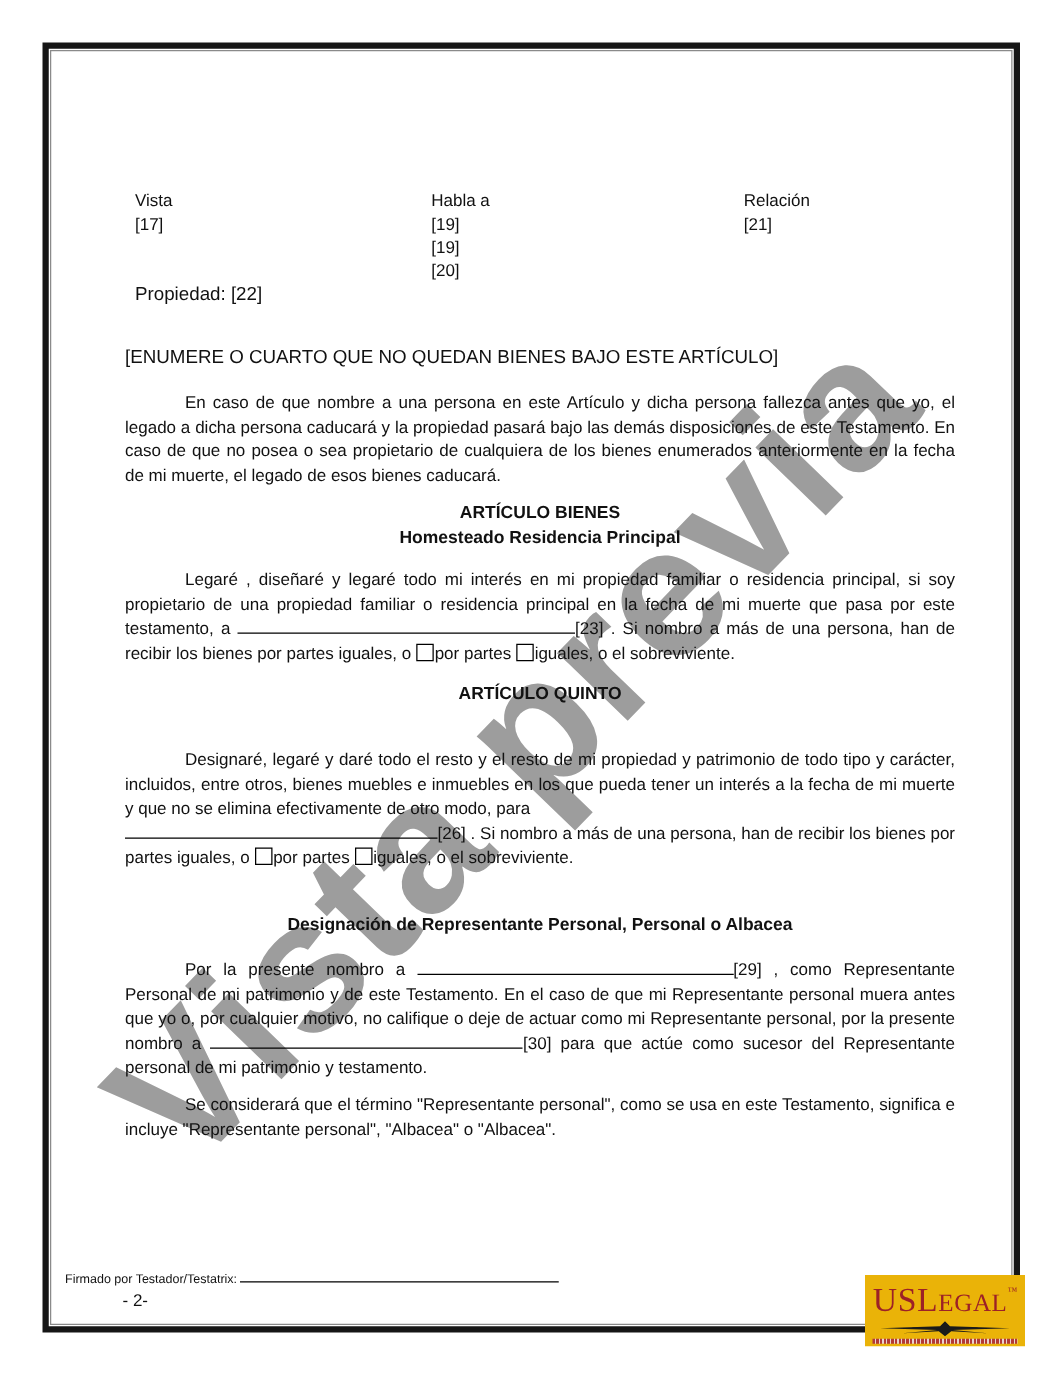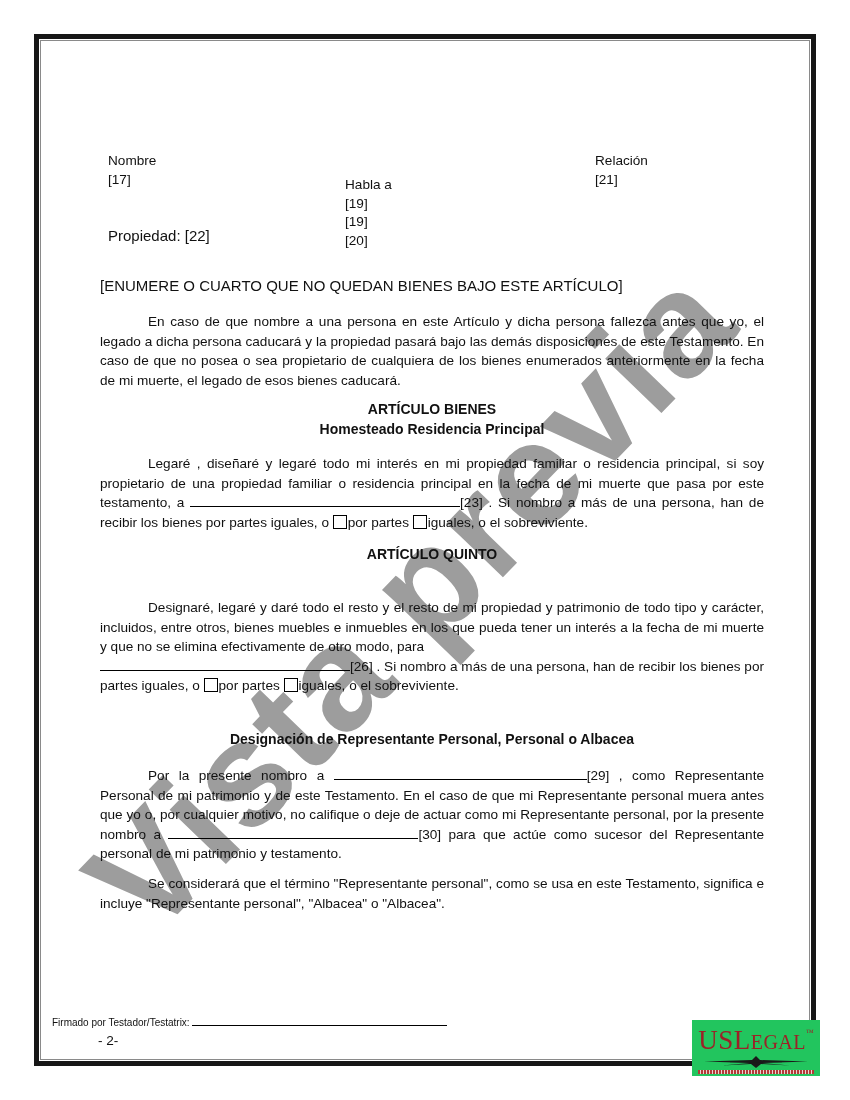--- a/index.html
+++ b/index.html
@@ -47,21 +47,21 @@
   }
   .footer-line {
     position:absolute; left:52px; top:1012px; font-size:10px; z-index:2;
   }
   .page-num {
     position:absolute; left:98px; top:1033px; font-size:13.6px; z-index:2;
   }
   
   .logo {
     position:absolute; left:692px; top:1020px; width:128px; text-align:center;
-    z-index:3; background:#22c55e; padding-bottom:2px;
+    z-index:3; background:#eab308; padding-bottom:2px;
   }
   .logo-text {
     font-family:"Liberation Serif", serif; color:#9c2127; white-space:nowrap;
     line-height:26px;
   }
   .logo-big { font-size:27px; letter-spacing:0.5px; }
   .logo-small { font-size:20px; letter-spacing:0.5px; }
   .logo-tm { font-size:8px; vertical-align:14px; }
   .logo-eagle { display:block; margin:-2px auto 0; }
   .logo-strip {
@@ -76,24 +76,24 @@
 
   <div class="frame">
     <div class="frame-inner"></div>
   </div>
 
   <div class="watermark">Vista previa</div>
 
   <div class="content">
 
     <div class="abs field-col" style="left:108px; top:152px;">
-      <span>Nombre</span>
+      <span>Vista</span>
       <span>[17]</span>
     </div>
-    <div class="abs field-col" style="left:345px; top:152px;margin-top:24px;">
+    <div class="abs field-col" style="left:345px; top:152px;">
       <span>Habla a</span>
       <span>[19]</span>
       <span>[19]</span>
       <span>[20]</span>
     </div>
     <div class="abs field-col" style="left:595px; top:152px;">
       <span>Relación</span>
       <span>[21]</span>
     </div>
     <div class="abs plainline" style="left:108px; top:227px;">Propiedad: [22]</div>

